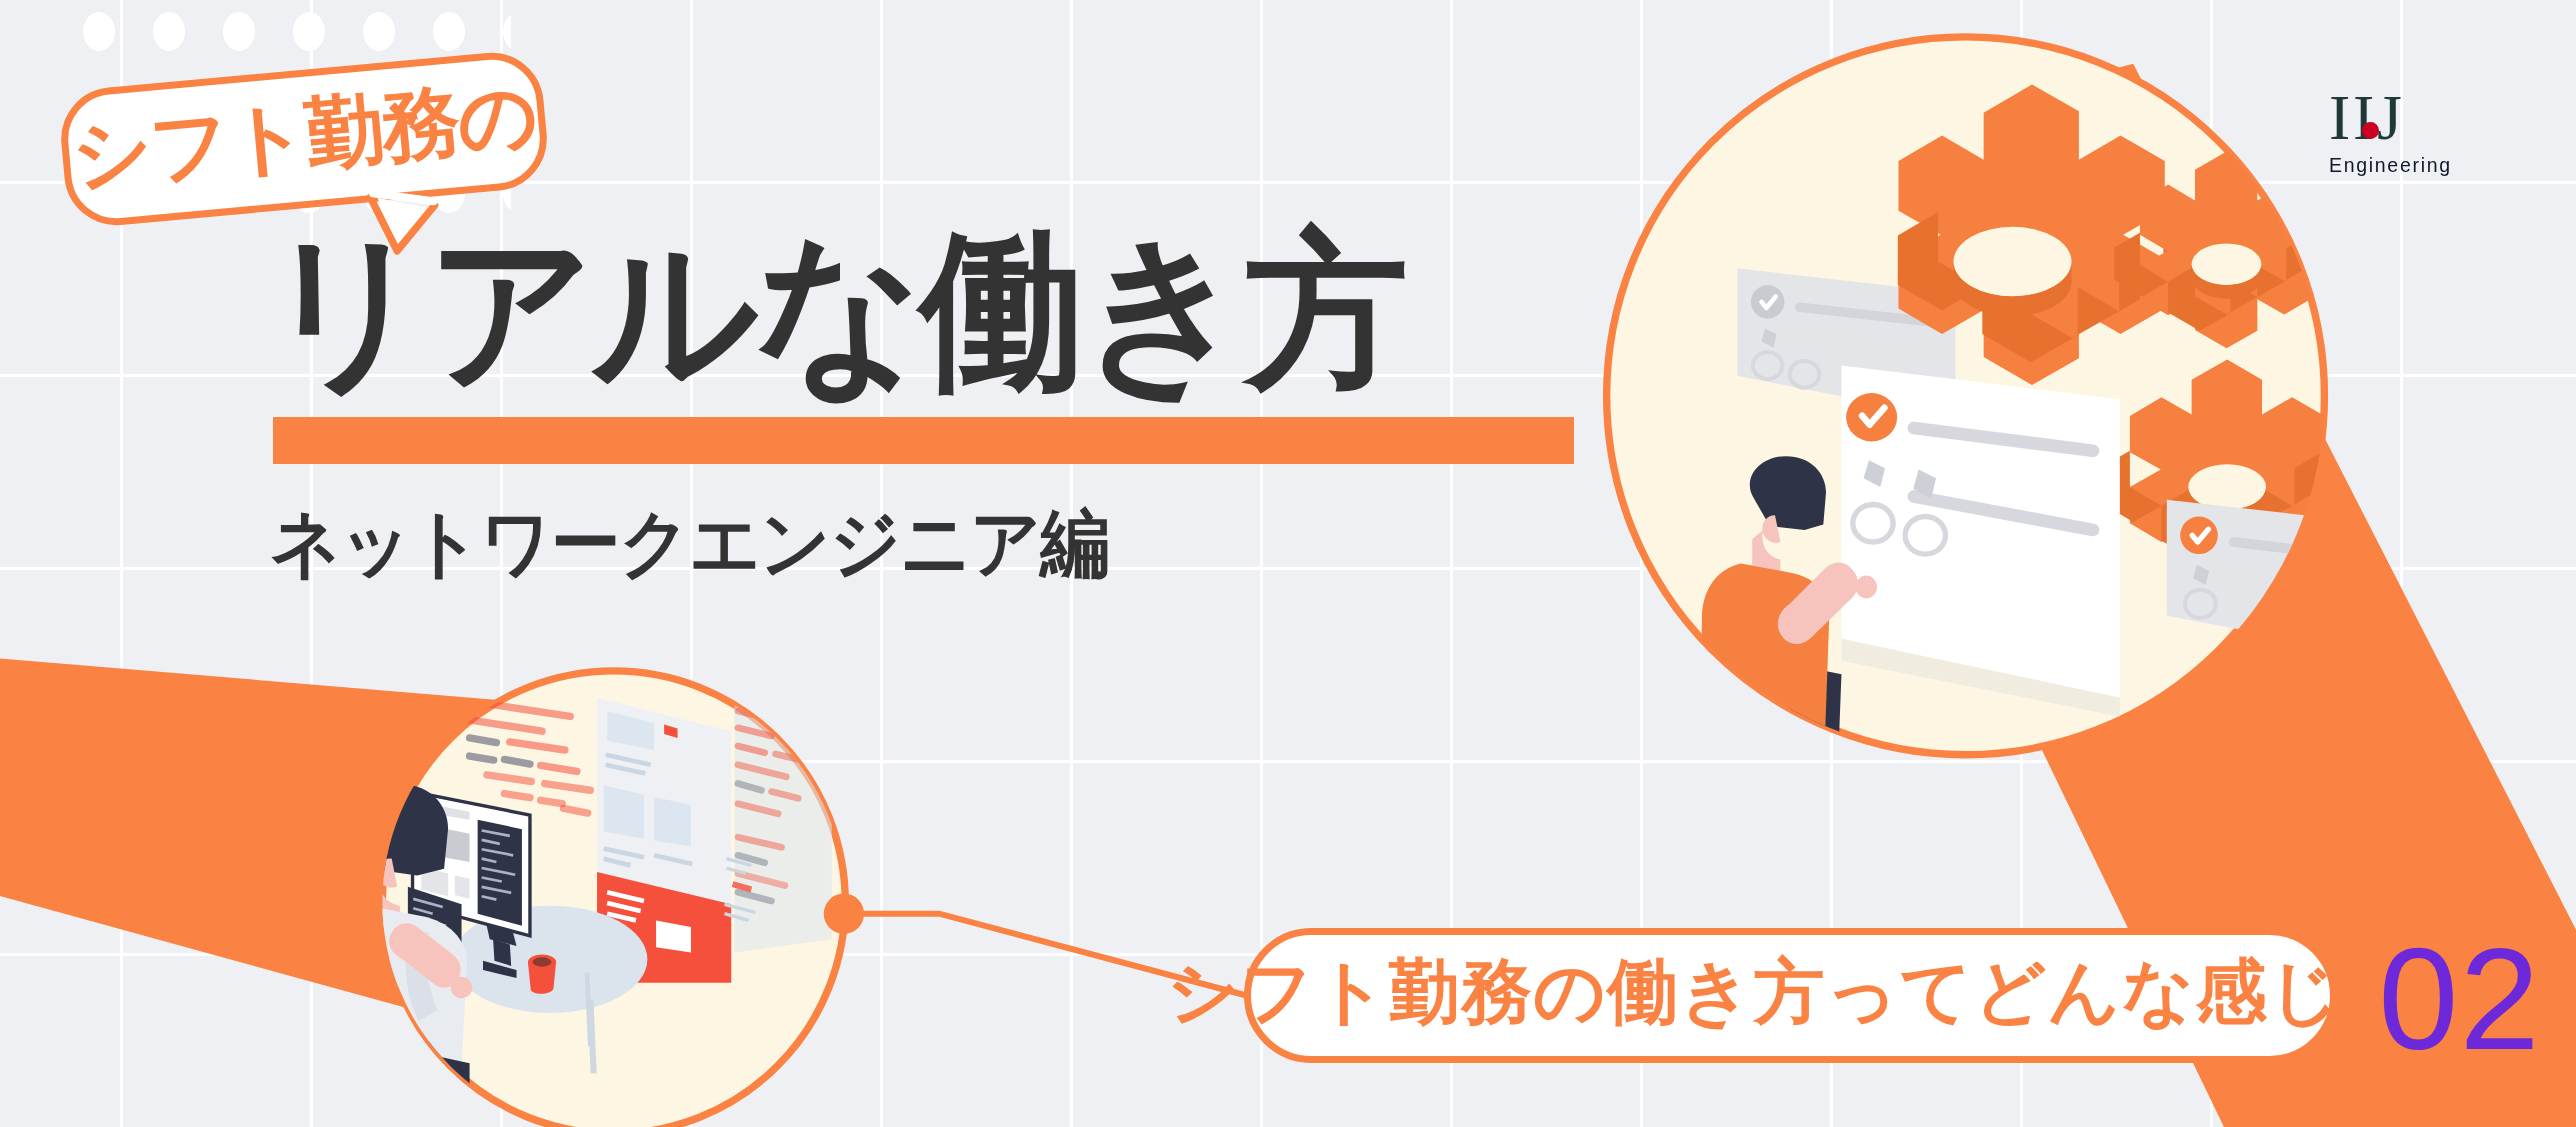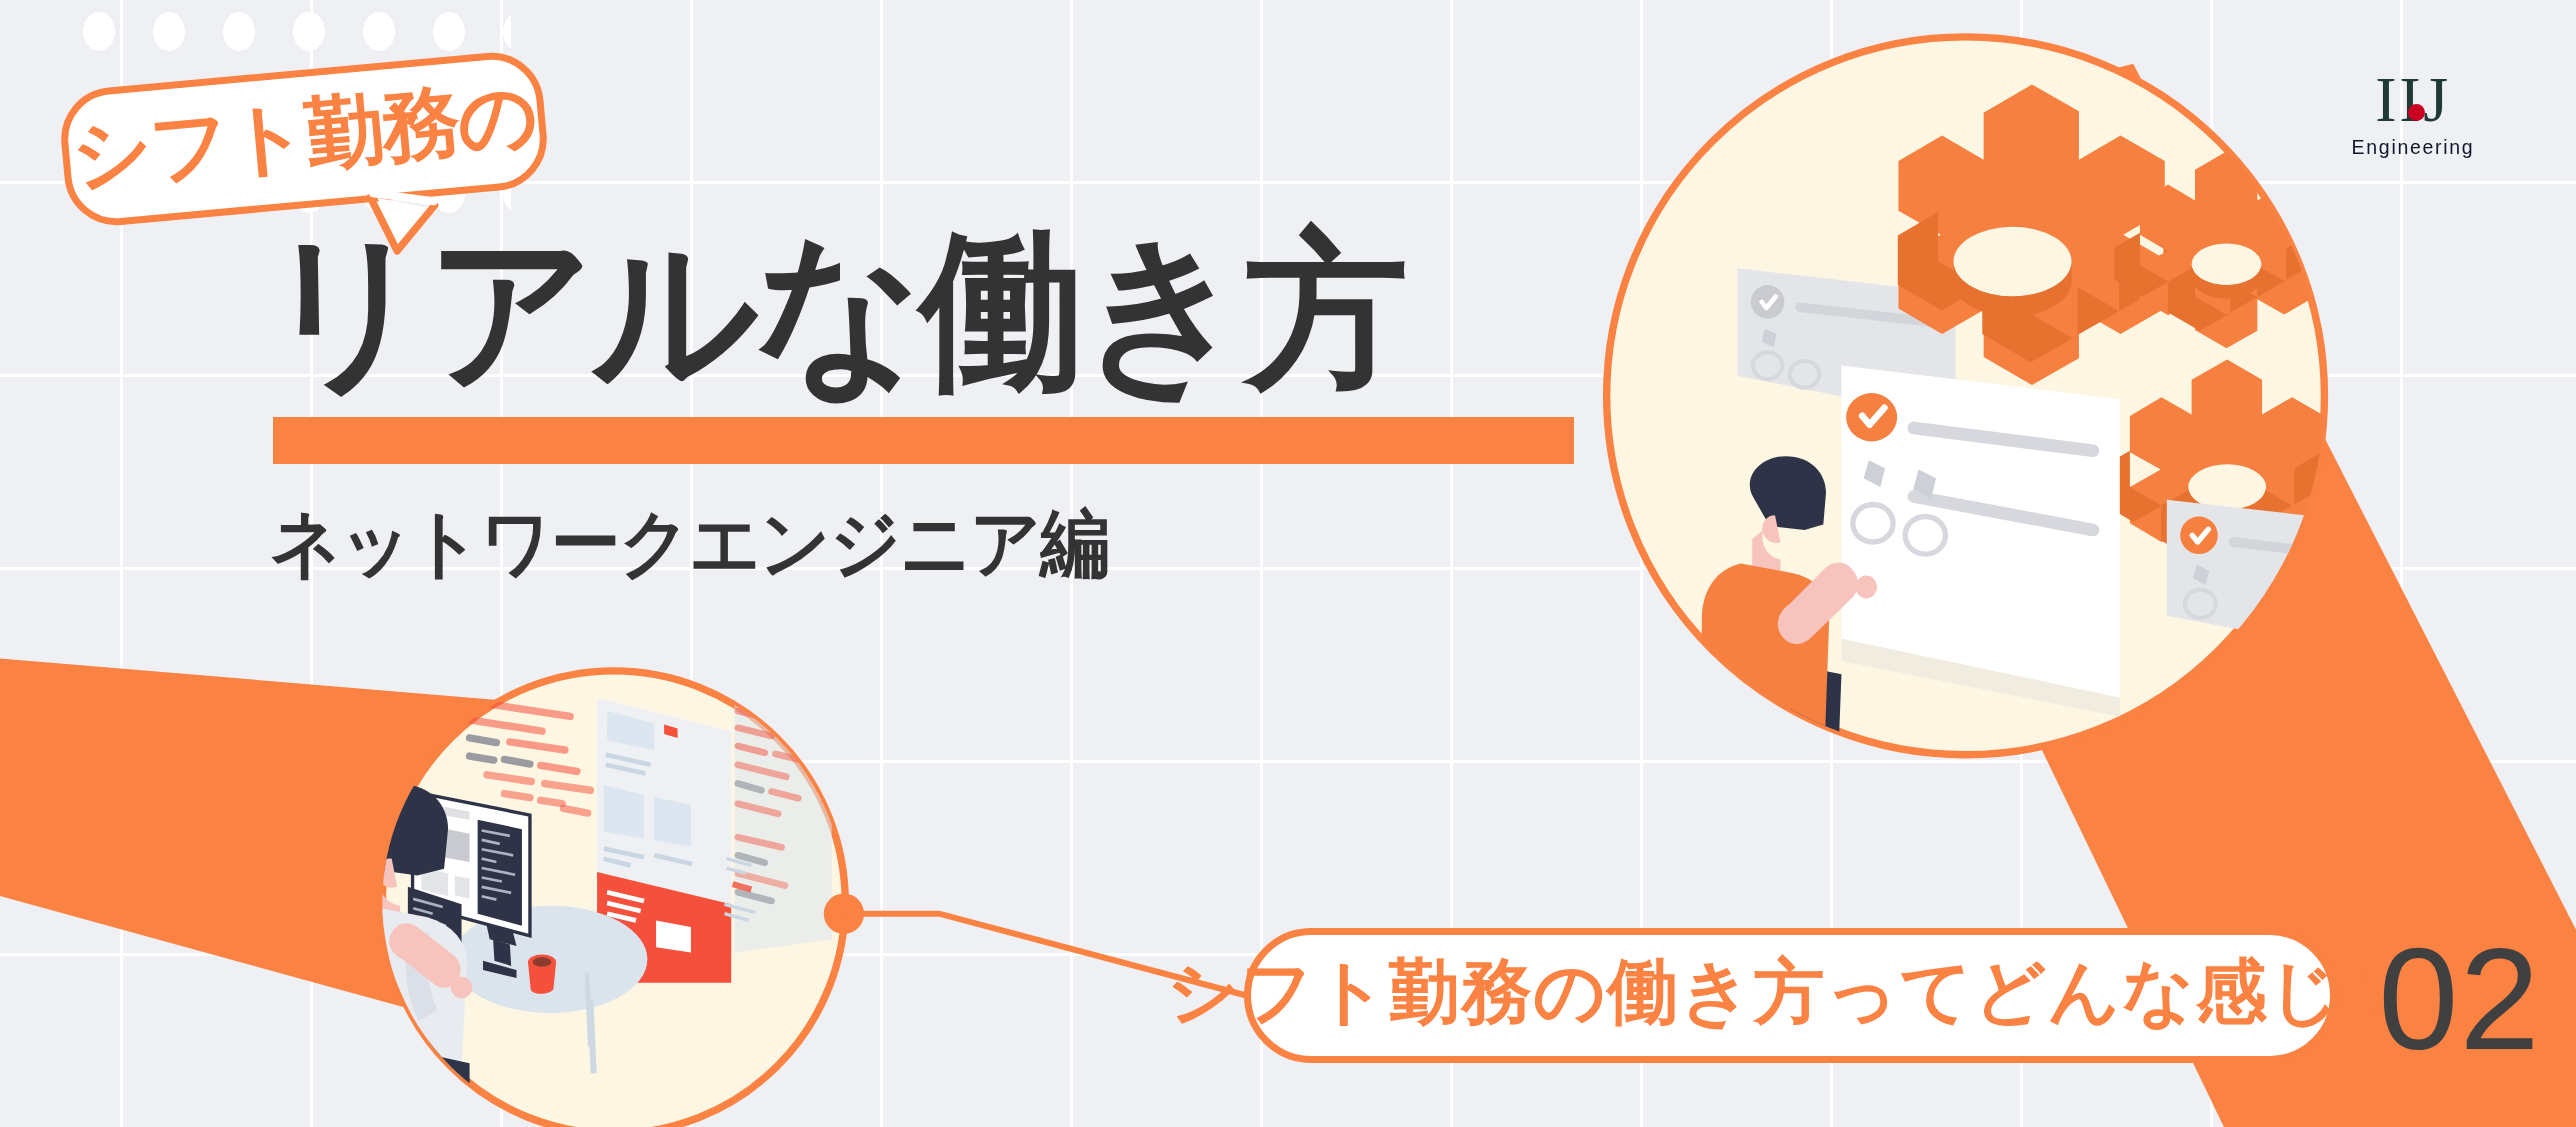--- a/index.html
+++ b/index.html
@@ -115,35 +115,35 @@
     font-weight:bold;
     letter-spacing:1.3px;
     white-space:nowrap;
     transform:translateY(-2.7px);
   }
 
   
   .num02{
     position:absolute;
     right:35px;bottom:55px;
-    color:#404040;
+    color:#6d28d9;
     font-size:144px;
     line-height:1;
     font-weight:normal;
     letter-spacing:1.3px;
     z-index:7;
     font-family:"Liberation Sans","DejaVu Sans",sans-serif;
   }
 
   
   .logo{
     position:absolute;
-    right:79px;top:70px;
+    right:79px;top:88px;
     width:168px;height:101px;
-    text-align:center;
+    text-align:left;
     z-index:8;
   }
   .logo-mark{
     position:relative;
     display:inline-block;
     font-family:"Liberation Serif","DejaVu Serif",serif;
     font-size:64px;line-height:.95;
     color:#1f3a36;
     letter-spacing:2.7px;
     font-weight:normal;

